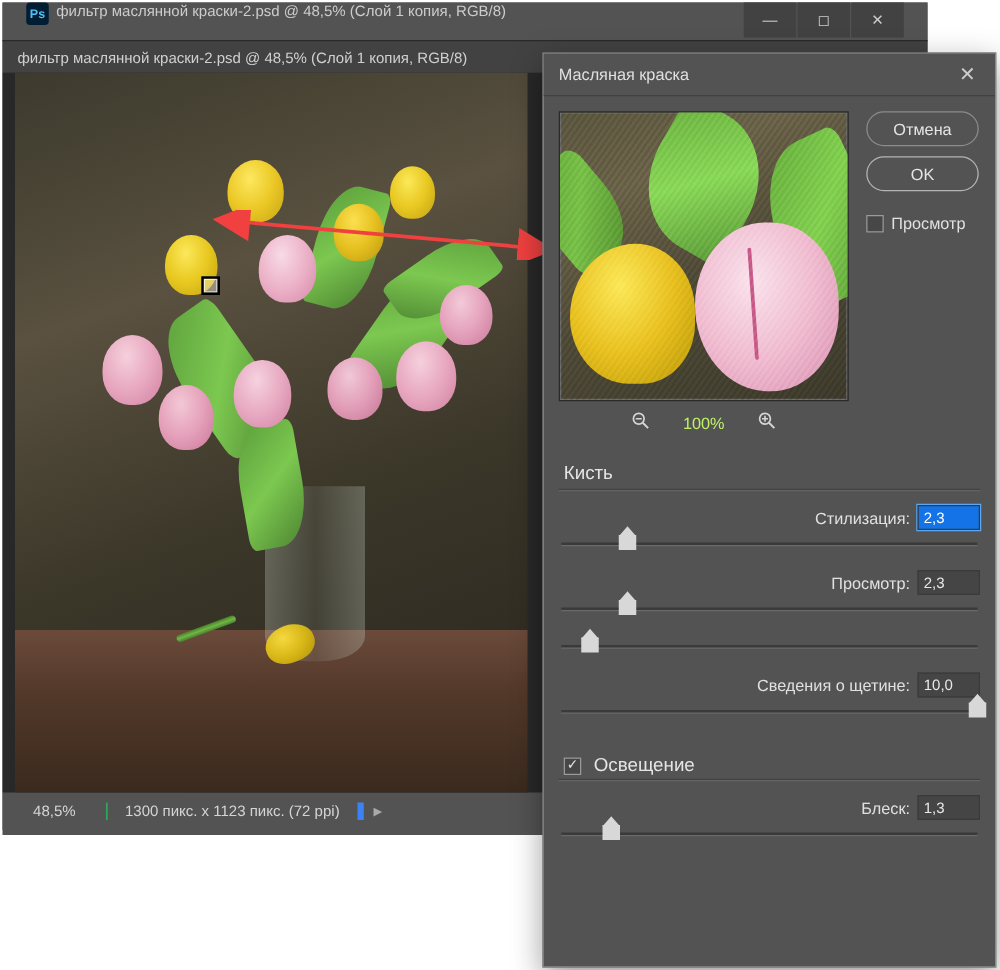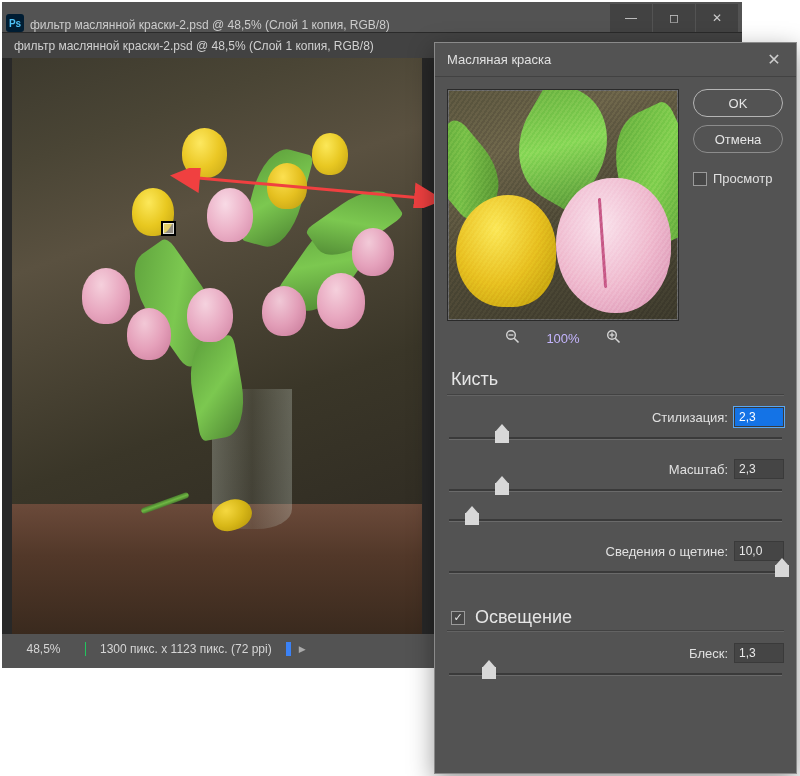--- a/index.html
+++ b/index.html
@@ -4,22 +4,22 @@
 <style>
   * { box-sizing: border-box; margin: 0; padding: 0; font-family: "Segoe UI", Tahoma, sans-serif; }
   body { background: #fff; width: 800px; height: 776px; position: relative; overflow: hidden; }
 
   
   .ps-window {
     position: absolute; left: 2px; top: 2px; width: 740px; height: 666px;
     background: #535353;
   }
   .ps-titlebar {
-    height: 30px; background: #535353; display: flex; align-items: flex-end;
-    padding: 0 4px; color: #ccc; font-size: 12px;
+    height: 30px; background: #535353; display: flex; align-items: flex-start;
+    padding: 0 19px; color: #ccc; font-size: 12px;
   }
   .ps-logo {
     width: 18px; height: 18px; background: #001d33; border-radius: 3px;
     display: flex; align-items: center; justify-content: center;
     color: #4fc3f7; font-weight: bold; font-size: 10px; margin-right: 6px;
   }
   .ps-title { flex: 1; }
   .win-controls { display: flex; gap: 0; }
   .win-btn { width: 42px; height: 28px; background: #424242; display: flex; align-items: center; justify-content: center; color: #ccc; cursor: pointer; margin-left: 1px; font-size: 12px; }
 
@@ -120,36 +120,36 @@
   .pv-leaf1 { position: absolute; left: 70px; top: 0; width: 90px; height: 110px;
     background: linear-gradient(135deg, #6ab040, #89d858, #5a9838);
     border-radius: 10% 60% 10% 60%; transform: rotate(30deg); }
   .pv-leaf2 { position: absolute; right: -20px; top: 20px; width: 80px; height: 130px;
     background: linear-gradient(135deg, #62a83a, #82d050, #549232);
     border-radius: 60% 10% 60% 10%; transform: rotate(-25deg); }
   .pv-leaf3 { position:absolute; left:-15px; top:35px; width:60px; height:90px;
     background: linear-gradient(135deg, #5a9c34, #78c048, #4e882c);
     border-radius: 55% 15% 55% 15%; transform: rotate(-40deg); }
 
-  .zoom-row { display: flex; align-items: center; justify-content: center; gap: 26px; margin-top: 8px; color: #c4b5fd; font-size: 13px; }
+  .zoom-row { display: flex; align-items: center; justify-content: center; gap: 26px; margin-top: 8px; color: #bef264; font-size: 13px; }
   .zoom-icon { cursor: pointer; font-size: 15px; }
 
   .dlg-actions { display: flex; flex-direction: column; gap: 8px; width: 90px; }
   .btn {
     height: 28px; border: 1px solid #8c8c8c; background: #535353; color: #e5e5e5;
     border-radius: 14px; font-size: 13px; cursor: pointer; display: flex; align-items: center; justify-content: center;
   }
   .btn-ok { border-color: #b5b5b5; }
   .chk-row { display: flex; align-items: flex-end; gap: 6px; margin-top: 10px; font-size: 13px; color: #e0e0e0; }
   .chk { width: 14px; height: 14px; border: 1px solid #9a9a9a; background: #474747; cursor: pointer; }
   .chk.checked { display:flex; align-items:center; justify-content:center; }
   .chk.checked::after { content: '✓'; font-size: 11px; color: #e5e5e5; line-height: 1; }
 
   .section { margin-top: 22px; }
-  .section-title { color: #e5e5e5; font-size: 18px; margin-bottom: 4px; padding-left: 4px; }
+  .section-title { color: #e5e5e5; font-size: 15px; margin-bottom: 4px; padding-left: 4px; }
   .section-div { height:1px; background:#424242; margin: 2px 0 12px; box-shadow: 0 1px 0 #636363; }
 
   .param { display: flex; align-items: center; justify-content: flex-end; gap: 6px; margin-bottom: 2px; }
   .param-label { color: #e0e0e0; font-size: 13px; text-align: right; }
   .param-val {
     width: 50px; height: 20px; border: 1px solid #3a3a3a; background: #454545; color: #e8e8e8;
     font-size: 12px; padding: 0 4px; line-height: 18px;
   }
   .param-val.selected { background: #1473e6; color: #fff; box-shadow: 0 0 0 1px #5aa7f2; }
   .slider { position: relative; height: 22px; margin: 0 2px 8px; }
@@ -261,22 +261,22 @@
             <svg width="15" height="15" viewBox="0 0 15 15">
                 <circle cx="6" cy="6" r="4.3" fill="none" stroke="#d5d5d5" stroke-width="1.4"></circle>
                 <line x1="9.2" y1="9.2" x2="13.5" y2="13.5" stroke="#d5d5d5" stroke-width="1.6"></line>
                 <line x1="3.6" y1="6" x2="8.4" y2="6" stroke="#d5d5d5" stroke-width="1.3"></line>
                 <line x1="6" y1="3.6" x2="6" y2="8.4" stroke="#d5d5d5" stroke-width="1.3"></line>
               </svg>
           </span>
         </div>
       </div>
       <div class="dlg-actions">
+        <div class="btn">Отмена</div>
         <div class="btn btn-ok">OK</div>
-        <div class="btn">Отмена</div>
         <div class="chk-row">
           <div class="chk"></div>
           <span>Просмотр</span>
         </div>
       </div>
     </div>
 
     <div class="section">
       <div class="section-title">Кисть</div>
       <div class="section-div"></div>
@@ -284,21 +284,21 @@
       <div class="param">
         <span class="param-label">Стилизация:</span>
         <div class="param-val selected">2,3</div>
       </div>
       <div class="slider">
         <div class="slider-track"></div>
           <div class="slider-thumb" style="left:16%"></div>
       </div>
 
       <div class="param">
-        <span class="param-label">Масштаб:</span>
+        <span class="param-label">Просмотр:</span>
         <div class="param-val">2,3</div>
       </div>
       <div class="slider">
         <div class="slider-track"></div>
           <div class="slider-thumb" style="left:16%"></div>
       </div>
 
       <div class="slider">
         <div class="slider-track"></div>
           <div class="slider-thumb" style="left:7%"></div>

